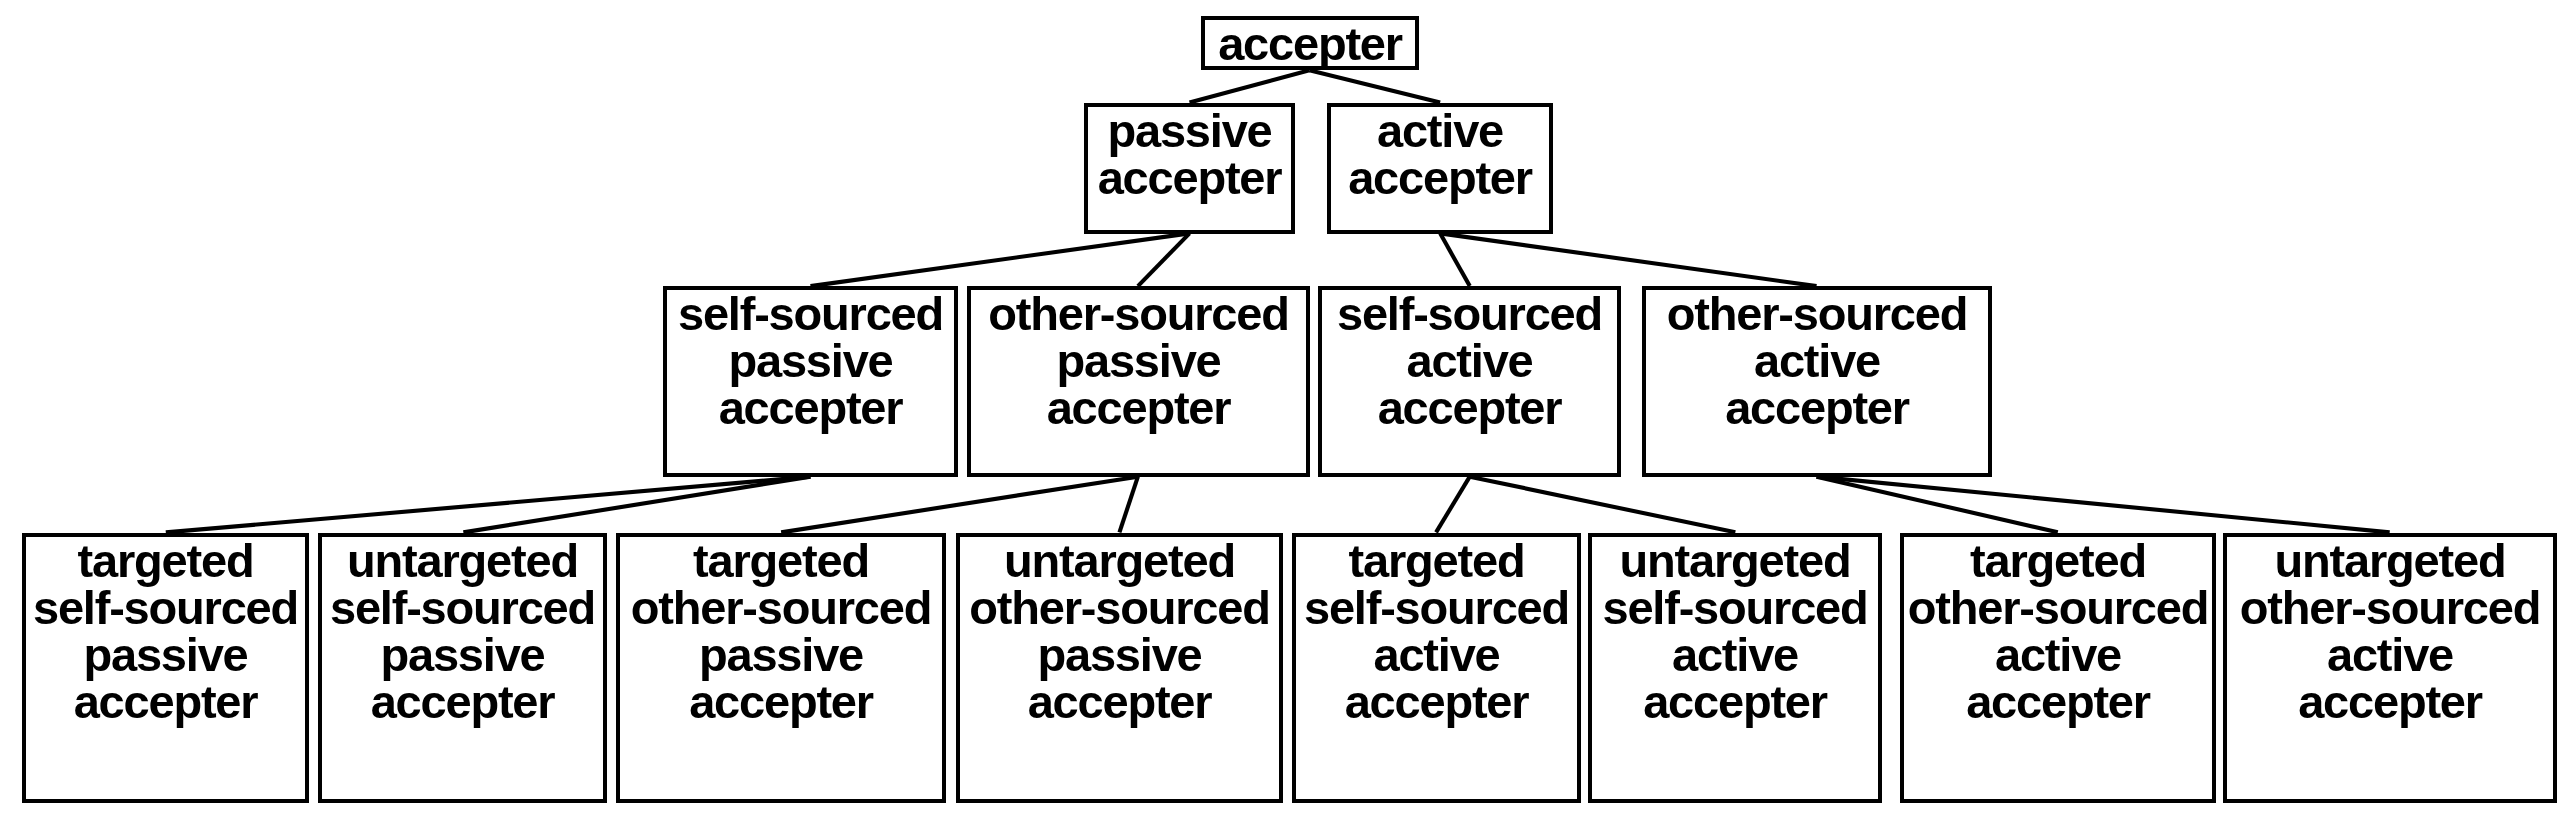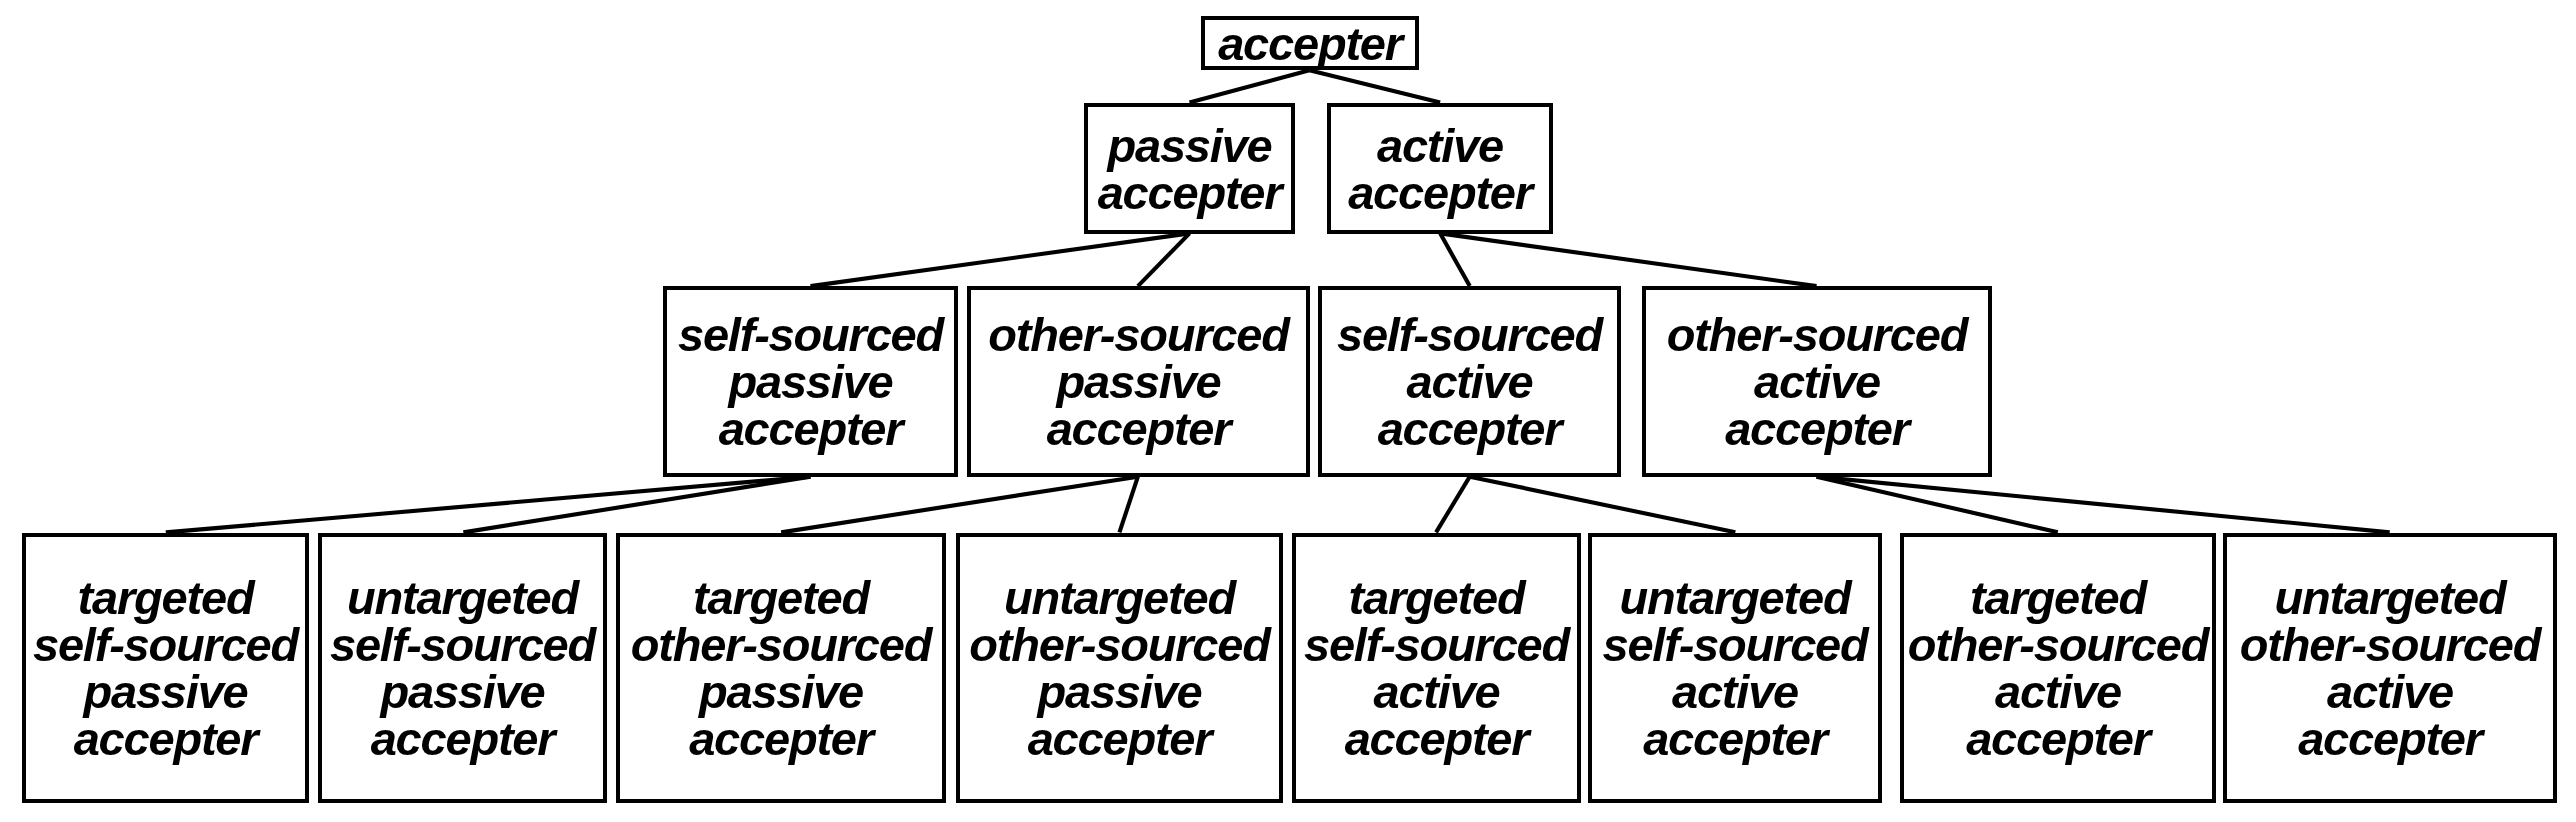--- a/index.html
+++ b/index.html
@@ -22,28 +22,27 @@
     width: 2576px;
     height: 822px;
   }
   .node {
     position: absolute;
     box-sizing: border-box;
     background: #ffffff;
     border: 4.1px solid #000000;
     display: flex;
     flex-direction: column;
-    justify-content: center;
+    justify-content: flex-start;
     align-items: center;
     text-align: center;
     font-weight: bold;
     font-size: 47px;
     letter-spacing: -1.2px;
     color: #000000;
-    font-style: italic;
   }
   .node .node-line {
     white-space: nowrap;
     line-height: 1;
     display: block;
   }
 </style>
 </head>
 <body>
 

